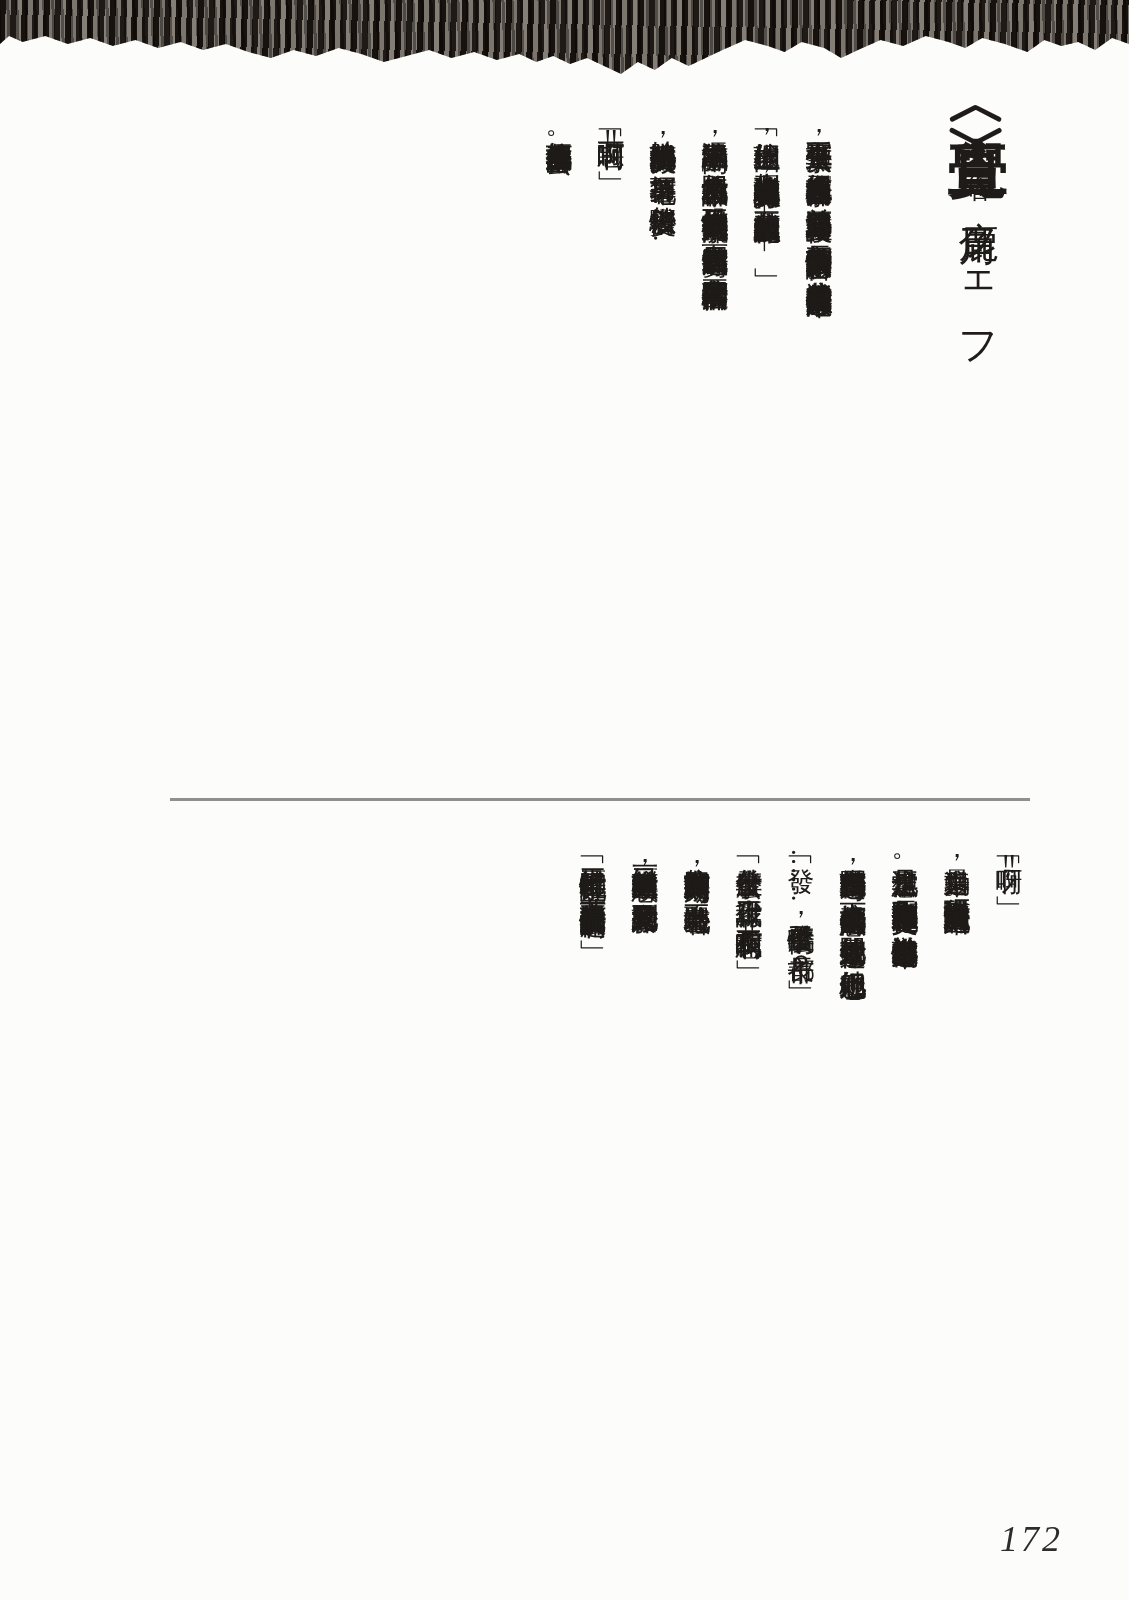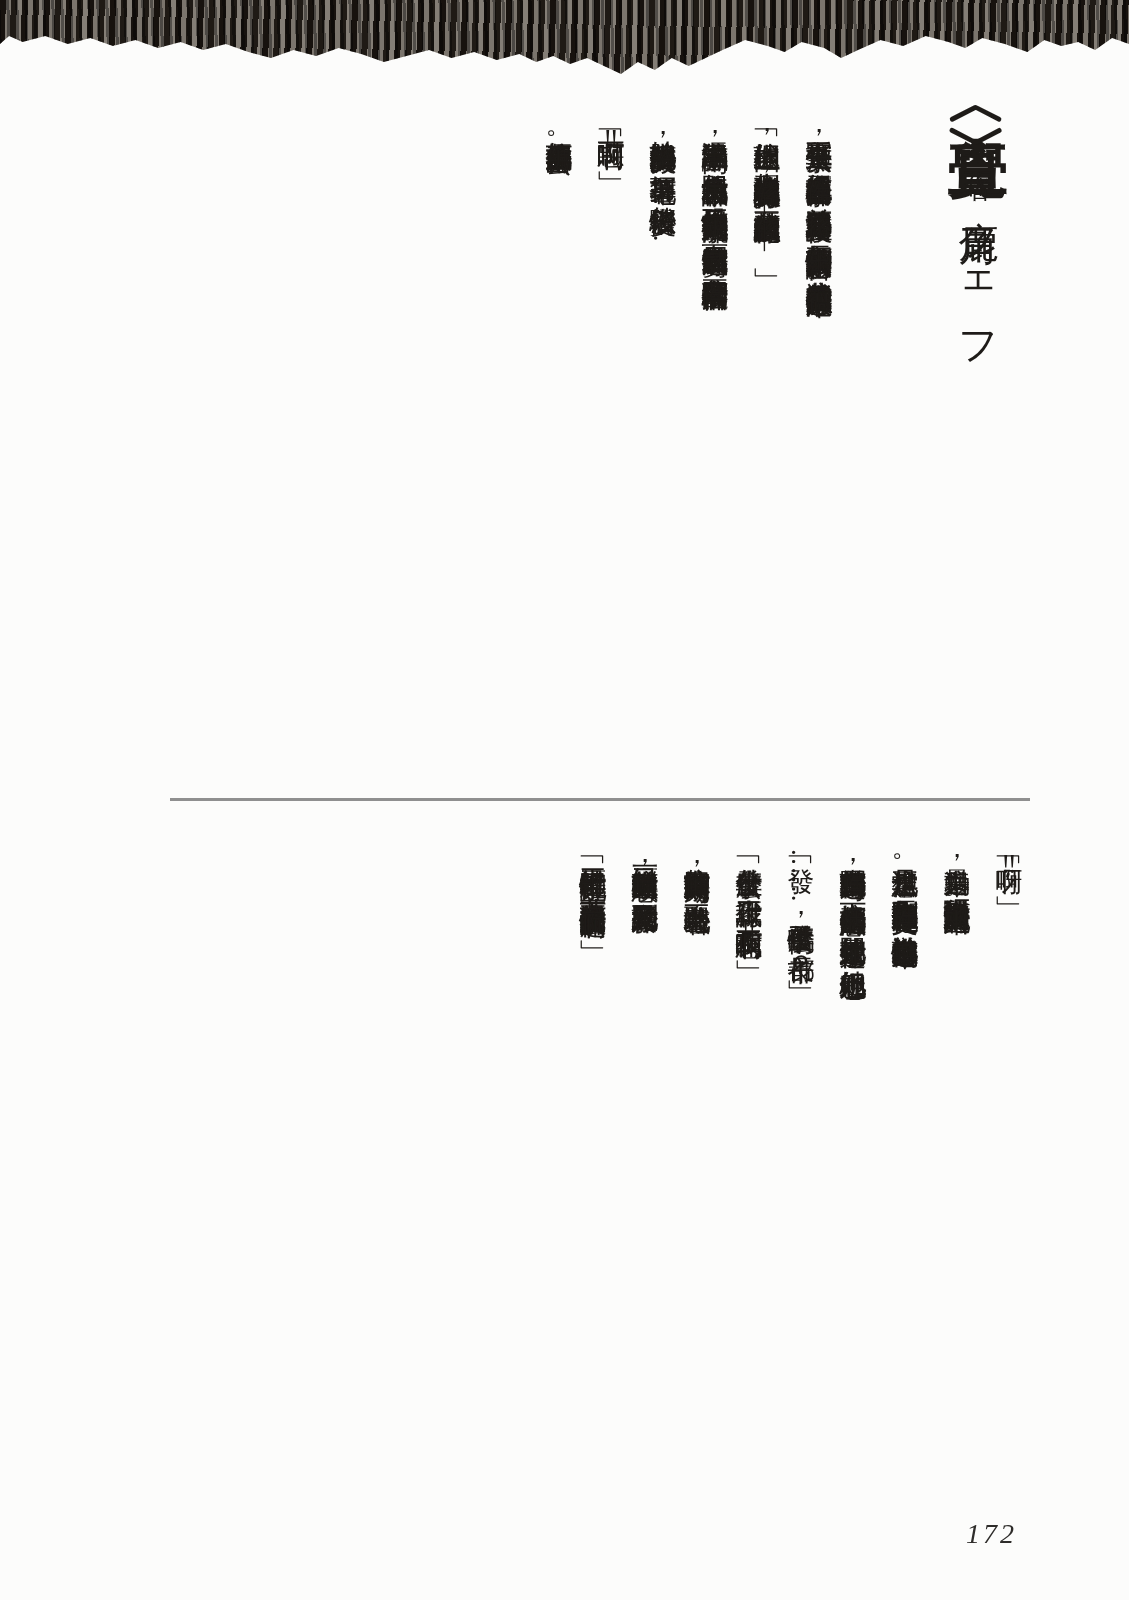--- a/index.html
+++ b/index.html
@@ -45,22 +45,22 @@
     letter-spacing:0.5px;
   }
   .text-block p{margin:0;text-indent:1em;}
   .upper{top:93px;right:284px;}
   .lower{top:820px;right:94px;}
   .divider{
     position:absolute;top:798px;left:170px;width:860px;height:3px;
     background:#8f8f8f;
   }
   .page-number{
-    position:absolute;top:1518px;left:966px;
-    font-size:28px;font-style:italic;letter-spacing:3px;color:#2e2c2a;
+    position:absolute;top:1518px;left:1000px;
+    font-size:36px;font-style:italic;letter-spacing:3px;color:#2e2c2a;
     font-family:"Liberation Serif","DejaVu Serif",serif;
     text-align:center;
   }
 </style>
 </head>
 <body>
 
 <div class="page">
 
   <div class="torn-header"></div>

